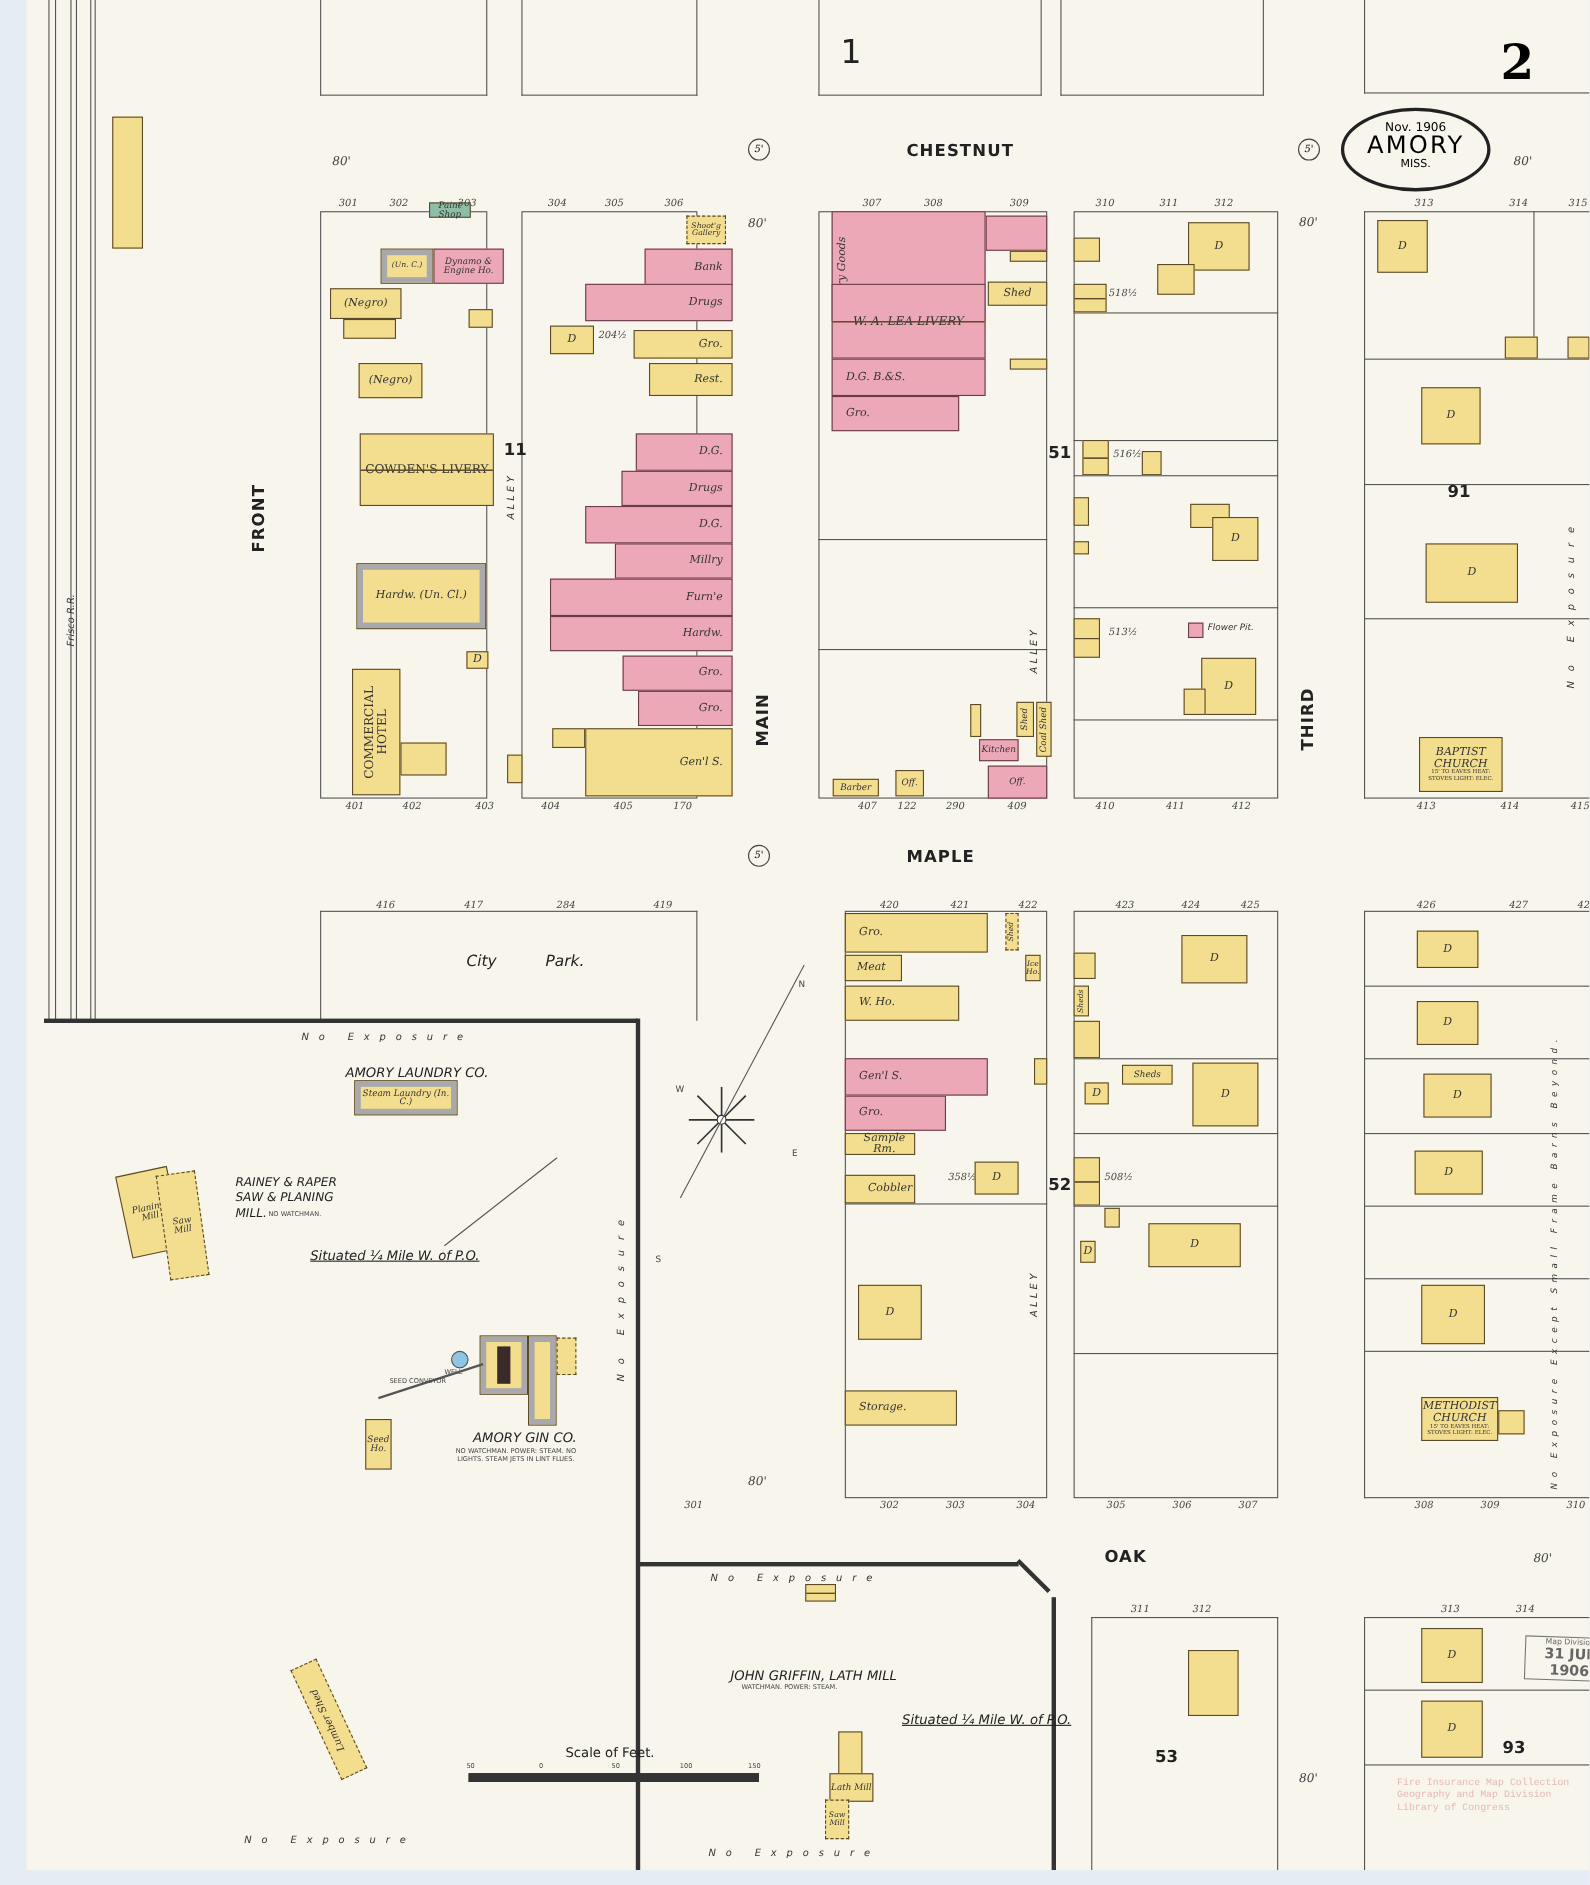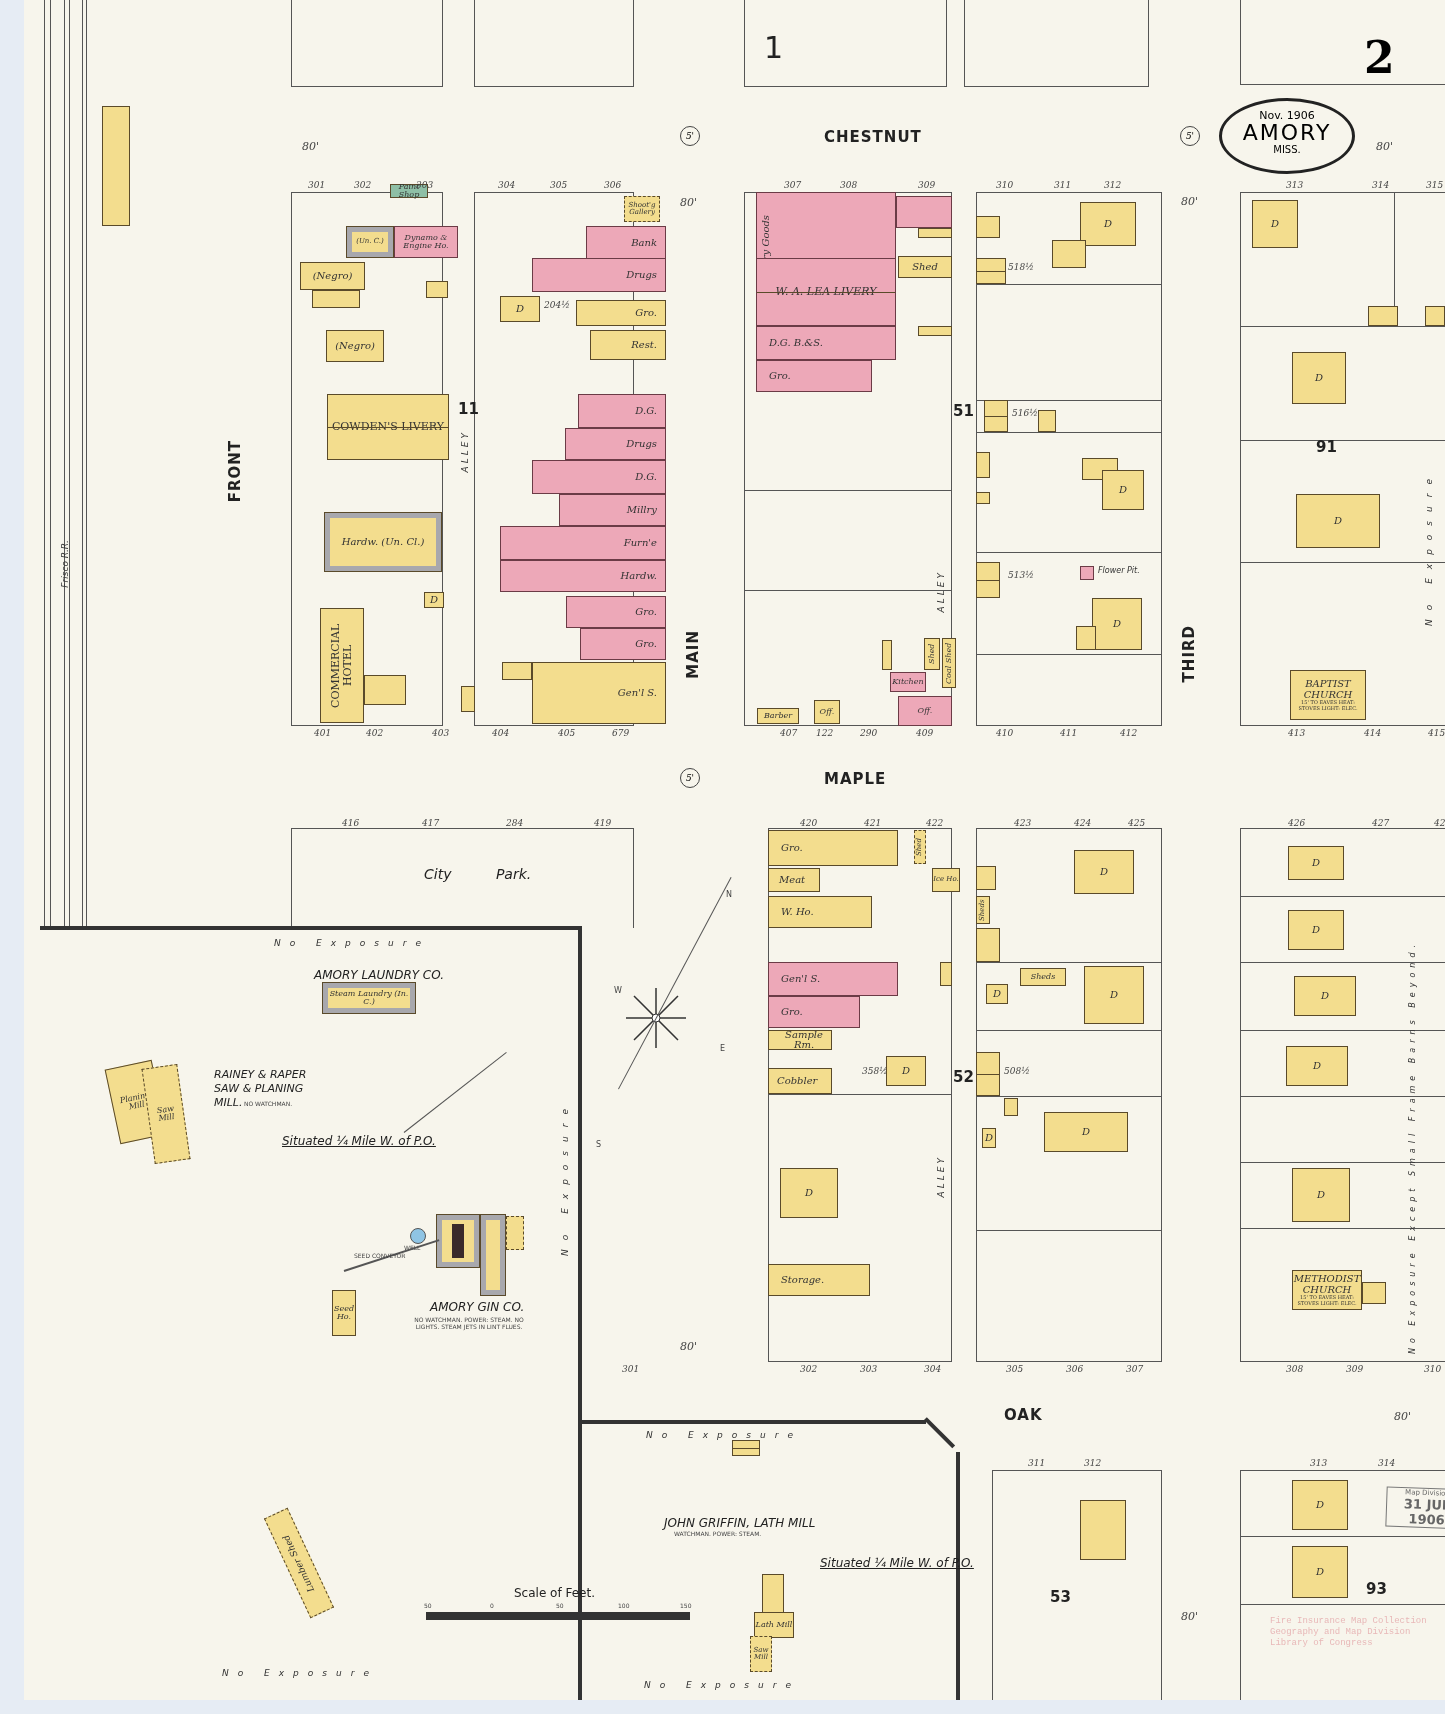--- a/index.html
+++ b/index.html
@@ -246,26 +246,26 @@
   <div class="small" style="left:702px;top:890px;font-size:8px">N</div>
   <div class="small" style="left:590px;top:986px;font-size:8px">W</div>
   <div class="small" style="left:696px;top:1044px;font-size:8px">E</div>
   <div class="small" style="left:572px;top:1140px;font-size:8px">S</div>
 
   <div class="blk" style="left:744px;top:828px;width:184px;height:534px"></div>
   <div class="blocknum" style="left:929px;top:1068px">52</div>
   <div class="bld y" style="left:744px;top:830px;width:130px;height:36px;justify-content:flex-start;padding-left:12px">Gro.</div>
   <div class="bld y dash vert" style="left:890px;top:830px;width:12px;height:34px;font-size:7px">Shed</div>
   <div class="bld y" style="left:744px;top:868px;width:52px;height:24px;justify-content:flex-start;padding-left:10px">Meat</div>
-  <div class="bld y" style="left:908px;top:868px;width:28px;height:24px;font-size:7px">Ice Ho.</div>
+  <div class="bld y" style="left:908px;top:868px;width:14px;height:24px;font-size:7px">Ice Ho.</div>
   <div class="bld y" style="left:744px;top:896px;width:104px;height:32px;justify-content:flex-start;padding-left:12px">W. Ho.</div>
   <div class="bld p" style="left:744px;top:962px;width:130px;height:34px;justify-content:flex-start;padding-left:12px">Gen'l S.</div>
   <div class="bld p" style="left:744px;top:996px;width:92px;height:32px;justify-content:flex-start;padding-left:12px">Gro.</div>
   <div class="bld y" style="left:744px;top:1030px;width:64px;height:20px;justify-content:flex-start;padding-left:8px">Sample Rm.</div>
-  <div class="bld y" style="left:744px;top:1068px;width:64px;height:26px;justify-content:flex-start;padding-left:8px">Cobbler</div>
+  <div class="bld y" style="left:744px;top:1068px;width:64px;height:26px;justify-content:flex-start;padding-left:20px">Cobbler</div>
   <div class="num" style="left:838px;top:1066px">358½</div>
   <div class="bld y" style="left:862px;top:1056px;width:40px;height:30px">D</div>
   <div class="bld y" style="left:916px;top:962px;width:12px;height:24px"></div>
   <div class="line" style="left:744px;top:1094px;width:184px;height:1px"></div>
   <div class="bld y" style="left:756px;top:1168px;width:58px;height:50px">D</div>
   <div class="bld y" style="left:744px;top:1264px;width:102px;height:32px;justify-content:flex-start;padding-left:12px">Storage.</div>
 
   <div class="blk" style="left:952px;top:828px;width:186px;height:534px"></div>
   <div class="line" style="left:952px;top:962px;width:186px;height:1px"></div>
   <div class="line" style="left:952px;top:1030px;width:186px;height:1px"></div>
@@ -341,21 +341,21 @@
   <div class="num" style="left:1080px;top:180px">312</div>
   <div class="num" style="left:1262px;top:180px">313</div>
   <div class="num" style="left:1348px;top:180px">314</div>
   <div class="num" style="left:1402px;top:180px">315</div>
 
   <div class="num" style="left:290px;top:728px">401</div>
   <div class="num" style="left:342px;top:728px">402</div>
   <div class="num" style="left:408px;top:728px">403</div>
   <div class="num" style="left:468px;top:728px">404</div>
   <div class="num" style="left:534px;top:728px">405</div>
-  <div class="num" style="left:588px;top:728px">679</div>
+  <div class="num" style="left:588px;top:728px">170</div>
   <div class="num" style="left:756px;top:728px">407</div>
   <div class="num" style="left:792px;top:728px">122</div>
   <div class="num" style="left:836px;top:728px">290</div>
   <div class="num" style="left:892px;top:728px">409</div>
   <div class="num" style="left:972px;top:728px">410</div>
   <div class="num" style="left:1036px;top:728px">411</div>
   <div class="num" style="left:1096px;top:728px">412</div>
   <div class="num" style="left:1264px;top:728px">413</div>
   <div class="num" style="left:1340px;top:728px">414</div>
   <div class="num" style="left:1404px;top:728px">415</div>

